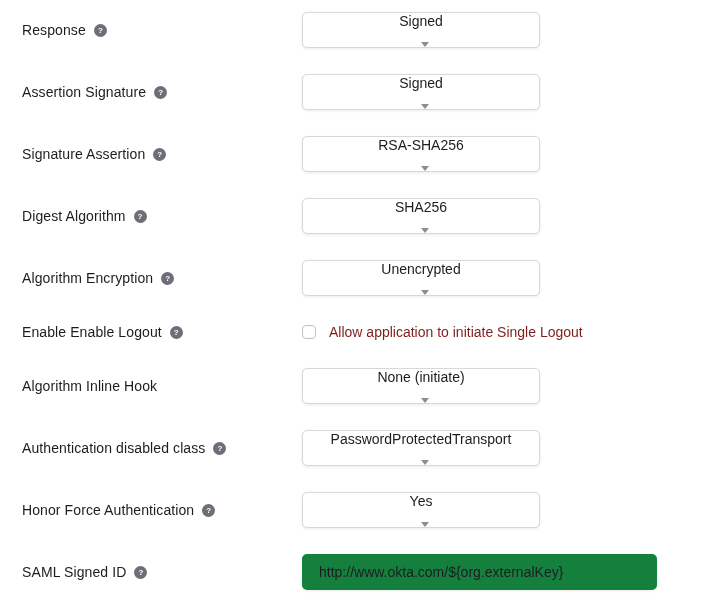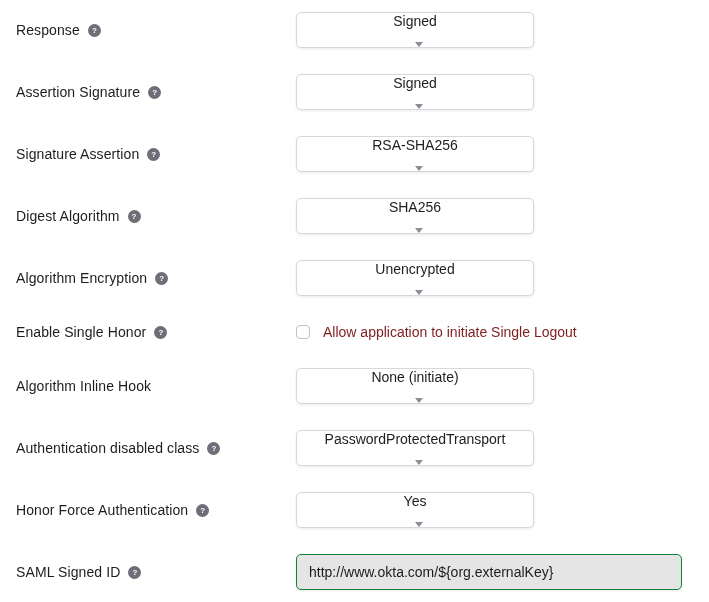--- a/index.html
+++ b/index.html
@@ -7,21 +7,21 @@
     padding: 0;
     background: #ffffff;
     font-family: "Liberation Sans", sans-serif;
     color: #1d1d21;
   }
   .page {
     width: 709px;
     height: 602px;
     background: #ffffff;
     box-sizing: border-box;
-    padding: 12px 0 0 16px;
+    padding: 12px 0 0 22px;
     overflow: hidden;
   }
   .row {
     display: flex;
     align-items: center;
     margin-bottom: 26px;
   }
   .label-cell {
     width: 280px;
     flex: 0 0 280px;
@@ -93,26 +93,26 @@
     background: #ffffff;
     margin-right: 13px;
     flex: 0 0 14px;
     cursor: pointer;
   }
   .checkbox-label {
     font-size: 14px;
     color: #7f1d1d;
   }
   .text-input {
-    width: 386px;
+    width: 355px;
     height: 36px;
     box-sizing: border-box;
-    border: 1px solid #15803d;
+    border: 5px solid #15803d;
     border-radius: 5px;
-    background: #e5e5e5;
+    background: #15803d;
     box-shadow: 0 1px 3px rgba(29, 29, 33, 0.09);
     padding: 0 12px;
     font-family: "Liberation Sans", sans-serif;
     font-size: 14px;
     color: #1d1d21;
     outline: none;
   }
 </style>
 </head>
 <body>
@@ -179,21 +179,21 @@
     <div class="control-cell">
       <div class="select-box">
         <span class="select-value">Unencrypted</span>
         <span class="caret-down"></span>
       </div>
     </div>
   </div>
 
   <div class="row checkbox-row">
     <div class="label-cell">
-      <span class="field-label">Enable Single Honor</span>
+      <span class="field-label">Enable Enable Logout</span>
       <span class="help-icon">?</span>
     </div>
     <div class="control-cell">
       <span class="checkbox"></span>
       <span class="checkbox-label">Allow application to initiate Single Logout</span>
     </div>
   </div>
 
   <div class="row">
     <div class="label-cell">

